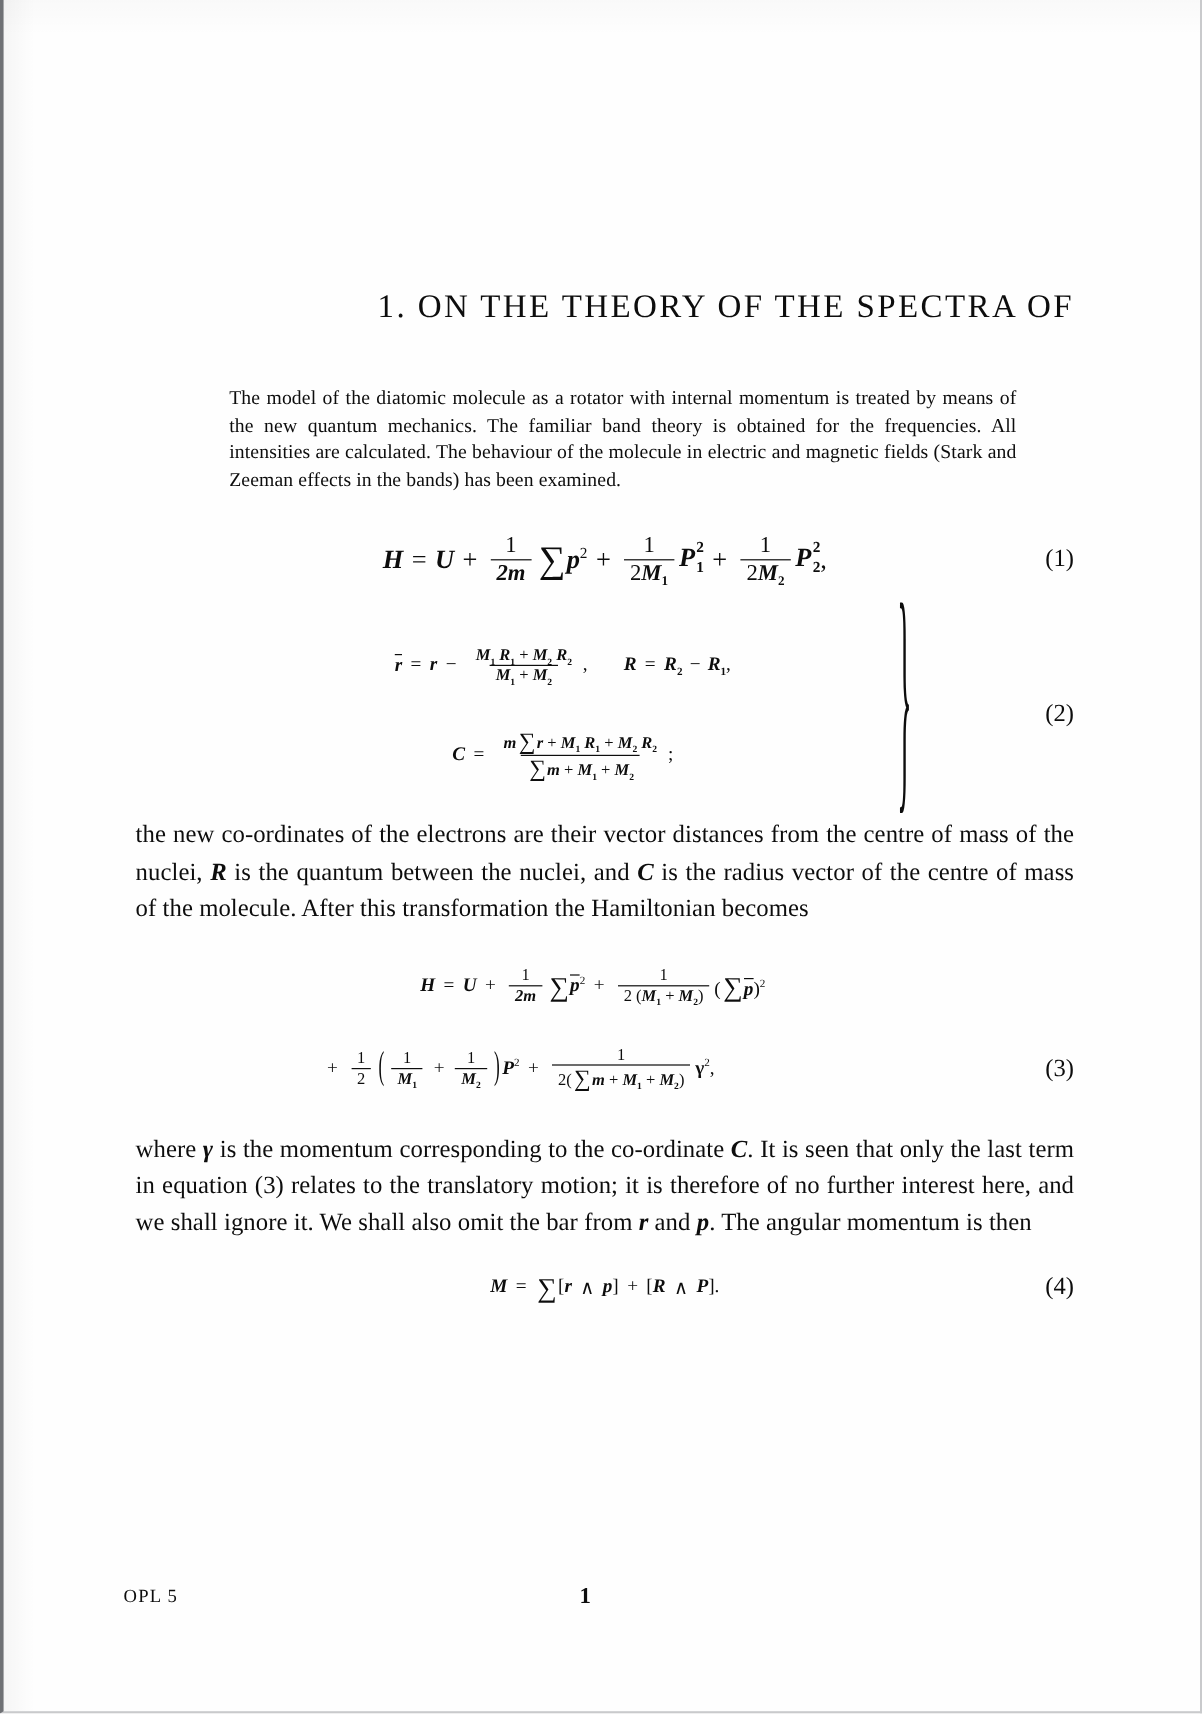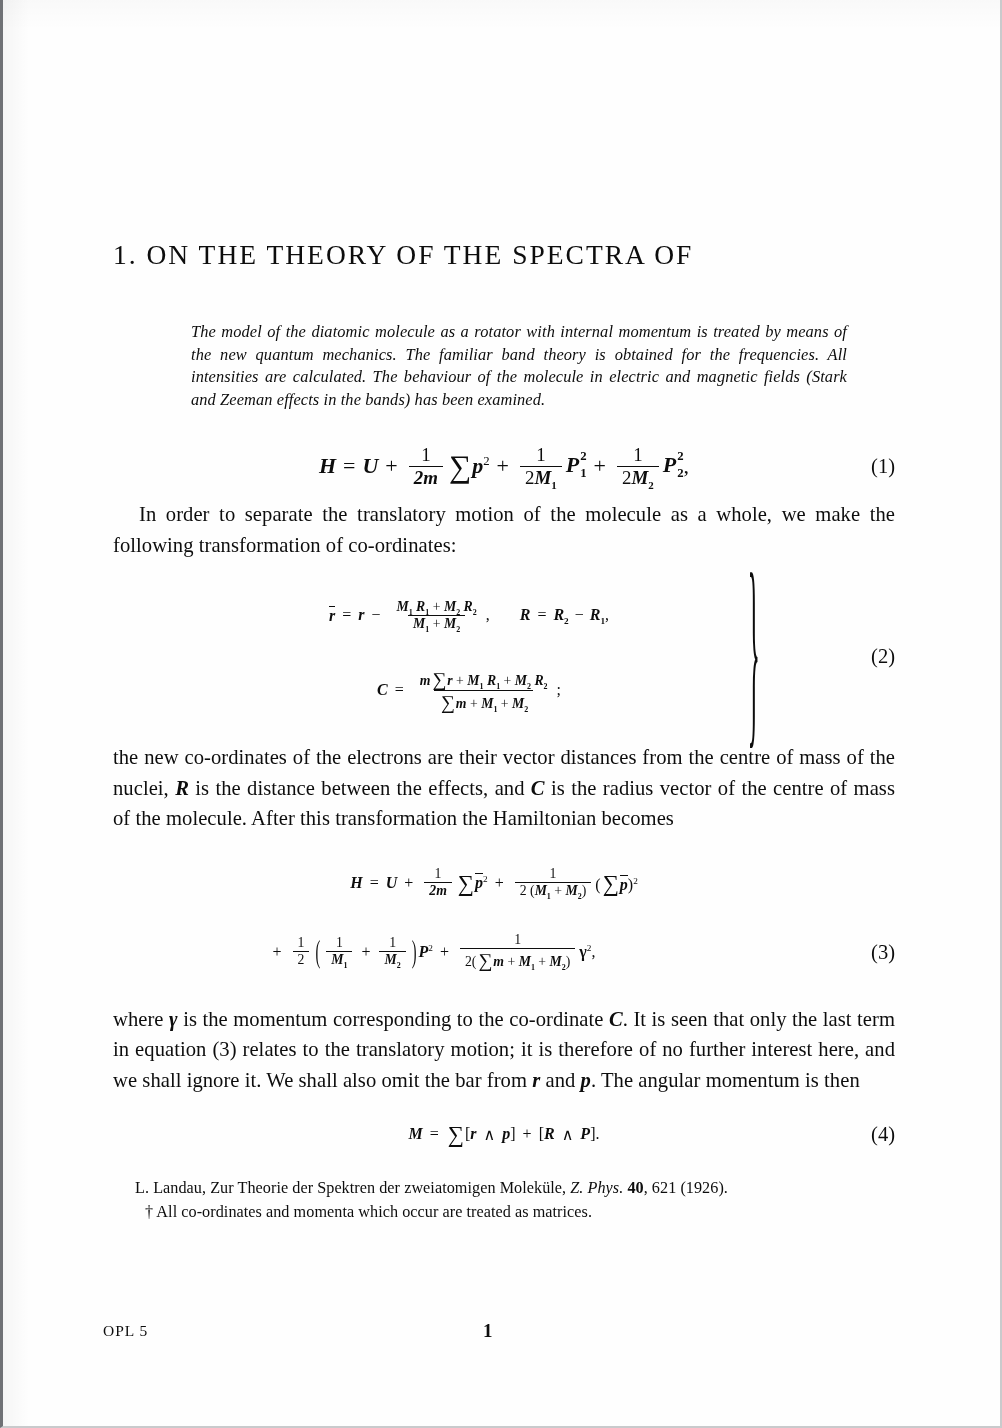--- a/index.html
+++ b/index.html
@@ -35,37 +35,36 @@
   .content {
     position: absolute;
     left: 110px;
     top: 0;
     width: 782px;
   }
 
   
   #title-block {
     margin-top: 232px;
-    text-align: left;
+    text-align: right;
     letter-spacing: 2.0px;
     font-size: 27.5px;
     line-height: 45px;
     font-weight: 400;
   }
   #title-block .tline { display: block; white-space: nowrap; }
 
   
   #abstract {
     margin: 44px 0 0 0;
     padding: 0 48px 0 78px;
     font-size: 16.4px;
     line-height: 22.6px;
     text-align: justify;
     letter-spacing: 0.1px;
-    font-style: italic;
   }
 
   
   .para {
     font-size: 20.6px;
     line-height: 30.5px;
     text-align: justify;
     letter-spacing: 0.05px;
     margin: 0;
   }
@@ -252,21 +251,20 @@
         <span><span>P</span><span class="subsup">
               <span class="s-up">2</span>
               <span>2</span>
             </span></span>
         <span class="opn">,</span>
       </span>
       <span class="eq-num">(1)</span>
     </div>
 
 
-    <p class="para indent">In order to separate the translatory motion of the molecule as a whole, we make the following transformation of co-ordinates:</p>
 
     <div id="eq2-wrap">
       <div id="eq2-lines">
 
         <div id="eq2-line1">
           <span class="math">
             <span class="ovl">r</span>
             <span class="opn" style="margin:0 7px">=</span>
             <span>r</span>
             <span class="opn" style="margin:0 7px">−</span>
@@ -295,21 +293,21 @@
             </span>
             <span class="opn">;</span>
           </span>
         </div>
       </div>
 
       <span class="brace2" style="left:636px; top:62px;">}</span>
       <span class="eq-num" style="top:78px">(2)</span>
     </div>
 
-    <p class="para" style="margin-top:14px"><span>the new co-ordinates of the electrons are their vector distances from the centre of mass of the nuclei, </span><span class="bfit">R</span><span> is the distance between the effects, and </span><span class="bfit">C</span><span> is the radius vector of the centre of mass of the molecule. After this transformation the Hamiltonian becomes</span></p>
+    <p class="para" style="margin-top:14px"><span>the new co-ordinates of the electrons are their vector distances from the centre of mass of the nuclei, </span><span class="bfit">R</span><span> is the quantum between the nuclei, and </span><span class="bfit">C</span><span> is the radius vector of the centre of mass of the molecule. After this transformation the Hamiltonian becomes</span></p>
 
     <div id="eq3-wrap">
 
       <div id="eq3-line1">
         <span class="math">
           <span>H</span>
           <span class="opn" style="margin:0 7px">=</span>
           <span>U</span>
           <span class="opn" style="margin:0 7px">+</span>
           <span class="frac">
@@ -374,24 +372,20 @@
         <span class="opn">[</span>
         <span>R</span>
         <span class="opn" style="margin:0 7px">∧</span>
         <span>P</span>
         <span class="opn">]</span>
         <span class="opn">.</span>
       </span>
       <span class="eq-num">(4)</span>
     </div>
 
-    <div id="footnotes">
-      <p class="fn"><span>L. Landau, Zur Theorie der Spektren der zweiatomigen Moleküle, </span><span class="it">Z. Phys.</span><span class="bf"> 40</span><span>, 621 (1926).</span></p>
-      <p class="fn dagger"><span>†</span><span> All co-ordinates and momenta which occur are treated as matrices.</span></p>
-    </div>
 
   </div>
 
   <div id="page-footer">
     <span id="footer-sig">OPL  5</span>
     <span id="footer-pageno">1</span>
   </div>
 </div>
 
 </body></html>

